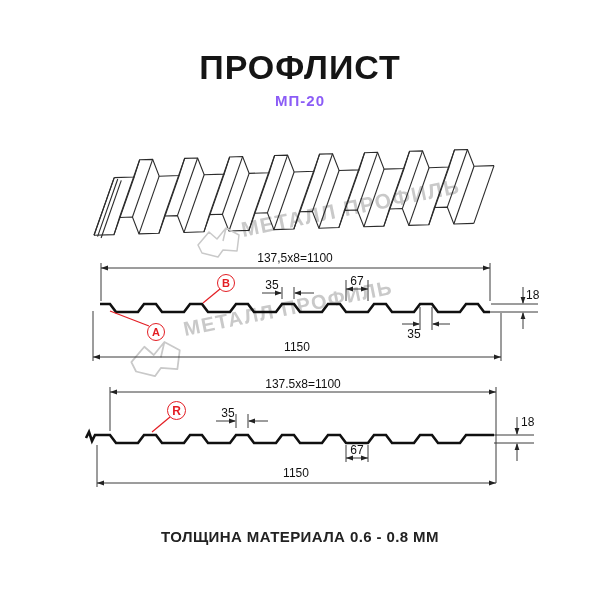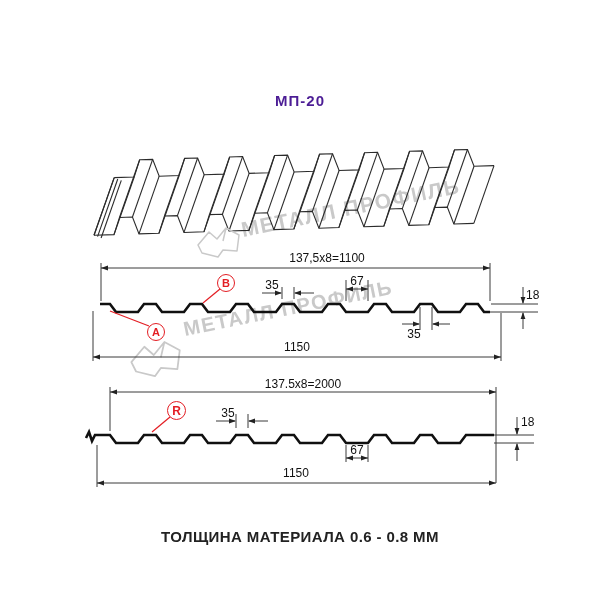--- a/index.html
+++ b/index.html
@@ -1,21 +1,21 @@
 <!DOCTYPE html>
 <html style="--red: #e31e24; --wm: #c9c9c9;"><head>
 <meta charset="utf-8">
 <style>
   html,body{margin:0;padding:0;background:#fff;}
   .stage{position:relative;width:600px;height:600px;background:#fff;overflow:hidden;
          font-family:"Liberation Sans",sans-serif;}
   .abs{position:absolute;}
   .ctr{transform:translateX(-50%);}
   .title{font-size:34px;font-weight:bold;letter-spacing:1px;color:#151515;white-space:nowrap;}
-  .subtitle{font-size:15px;font-weight:600;letter-spacing:1px;color:#4c1d95;white-space:nowrap;}
+  .subtitle{font-size:15px;font-weight:600;letter-spacing:1px;color:#8b5cf6;white-space:nowrap;}
   .footer{font-size:15px;font-weight:600;letter-spacing:.4px;color:#222;white-space:nowrap;}
   .dim{font-size:12px;color:#111;white-space:nowrap;line-height:14px;}
   .badge{position:absolute;border:1.7px solid var(--red,#e31e24);color:var(--red,#e31e24);
          border-radius:50%;display:flex;align-items:center;justify-content:center;
          font-weight:bold;font-size:11px;line-height:1;background:transparent;box-sizing:border-box;}
   .wm{position:absolute;color:var(--wm,#c9c9c9);font-weight:bold;font-size:21px;
       letter-spacing:1.5px;transform-origin:left bottom;white-space:nowrap;}
   svg{position:absolute;left:0;top:0;}
   .thin{stroke:#3a3a3a;stroke-width:1;fill:none;}
   .thick{stroke:#101010;stroke-width:2.6;fill:none;stroke-linejoin:miter;}
@@ -139,37 +139,38 @@
         <line x1="494" y1="435" x2="534" y2="435" class="thin"></line>
         <line x1="494" y1="443" x2="534" y2="443" class="thin"></line>
         <line x1="517" y1="417" x2="517" y2="434" class="thin"></line>
         <polygon points="517,435 514.6,428 519.4,428" class="ah"></polygon>
         <line x1="517" y1="461" x2="517" y2="444" class="thin"></line>
         <polygon points="517,443 514.6,450 519.4,450" class="ah"></polygon>
         <line x1="170" y1="417" x2="152" y2="432" class="redln"></line>
       </g>
     </svg>
 
+  <div class="abs ctr title" style="left:300px;top:48px;">ПРОФЛИСТ</div>
   <div class="abs ctr subtitle" style="left:300px;top:92px;">МП-20</div>
 
-  <div class="abs ctr dim" style="left:295px;top:251px;margin-left:32px;">137,5x8=1100</div>
+  <div class="abs ctr dim" style="left:295px;top:251px;">137,5x8=1100</div>
   <div class="abs ctr dim" style="left:297px;top:340px;">1150</div>
   <div class="abs ctr dim" style="left:272px;top:278px;">35</div>
   <div class="abs ctr dim" style="left:357px;top:274px;">67</div>
   <div class="abs dim" style="left:526px;top:288px;">18</div>
   <div class="abs ctr dim" style="left:414px;top:327px;">35</div>
 
   <div class="badge" style="left:147px;top:323px;width:18px;height:18px;">
       <span>A</span>
     </div>
   <div class="badge" style="left:217px;top:274px;width:18px;height:18px;">
       <span>B</span>
     </div>
 
-  <div class="abs ctr dim" style="left:303px;top:377px;">137.5x8=2000</div>
+  <div class="abs ctr dim" style="left:303px;top:377px;">137.5x8=1100</div>
   <div class="abs ctr dim" style="left:296px;top:466px;">1150</div>
   <div class="abs ctr dim" style="left:228px;top:406px;">35</div>
   <div class="abs ctr dim" style="left:357px;top:443px;">67</div>
   <div class="abs dim" style="left:521px;top:415px;">18</div>
 
   <div class="badge" style="left:167px;top:401px;width:19px;height:19px;font-size:12px;">
       <span>R</span>
     </div>
 
   <div class="abs ctr footer" style="left:300px;top:528px;">ТОЛЩИНА МАТЕРИАЛА 0.6 - 0.8 ММ</div>

